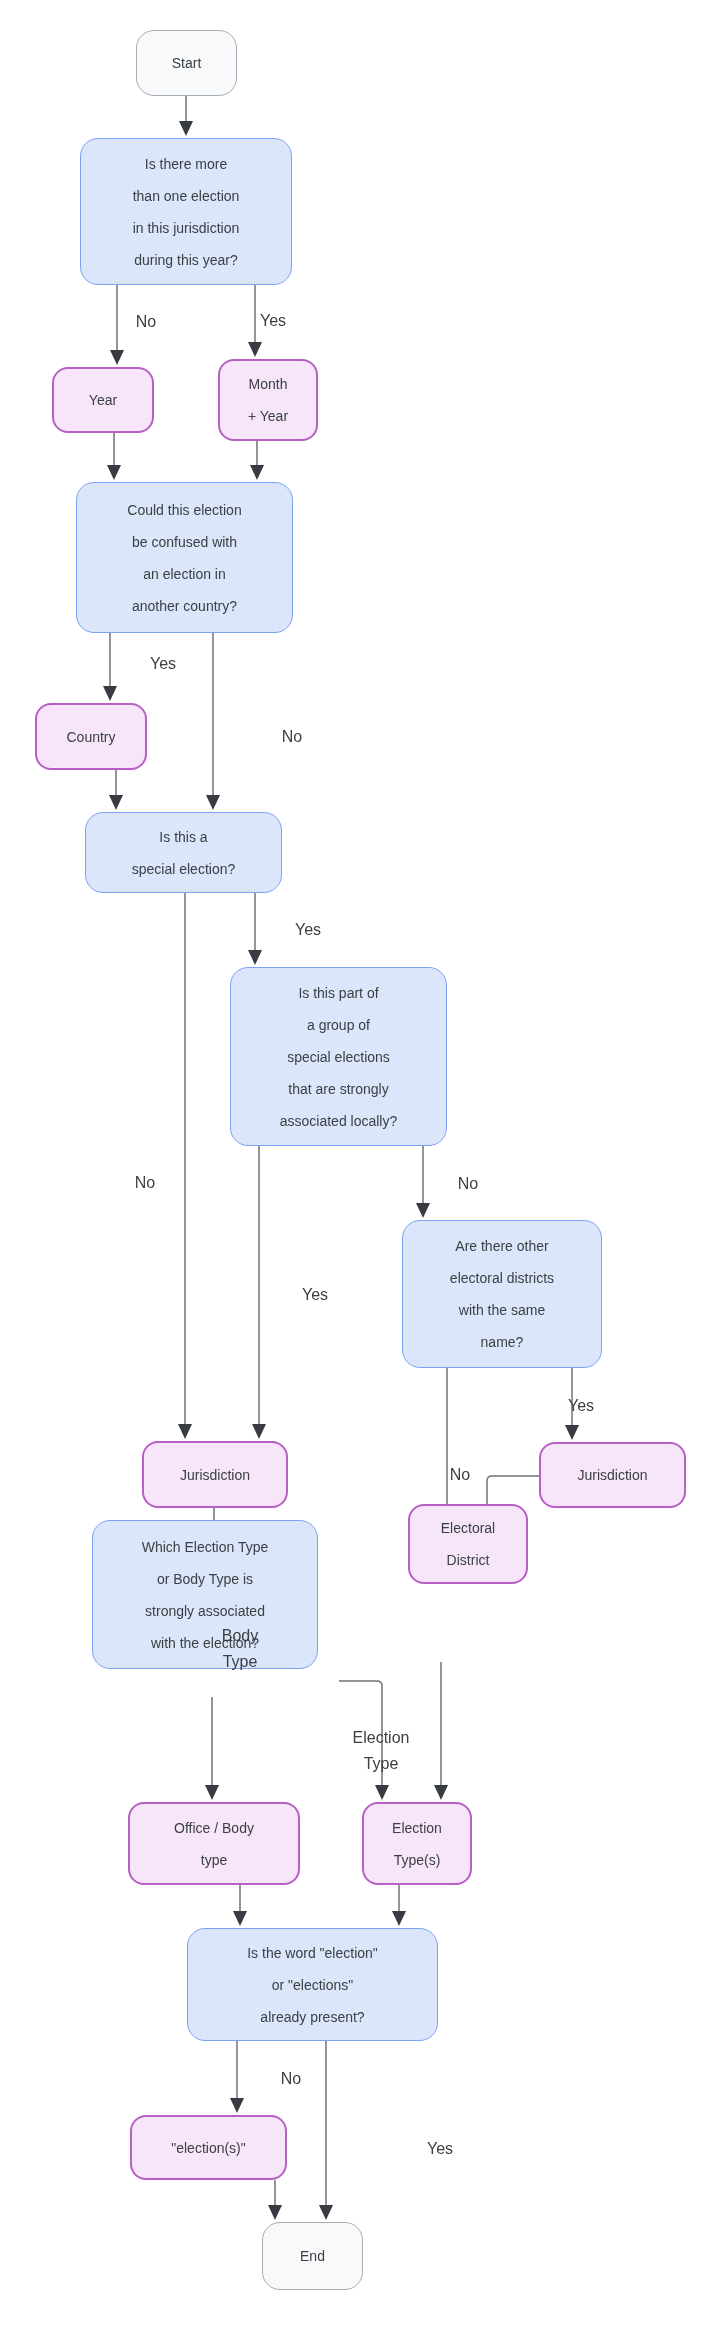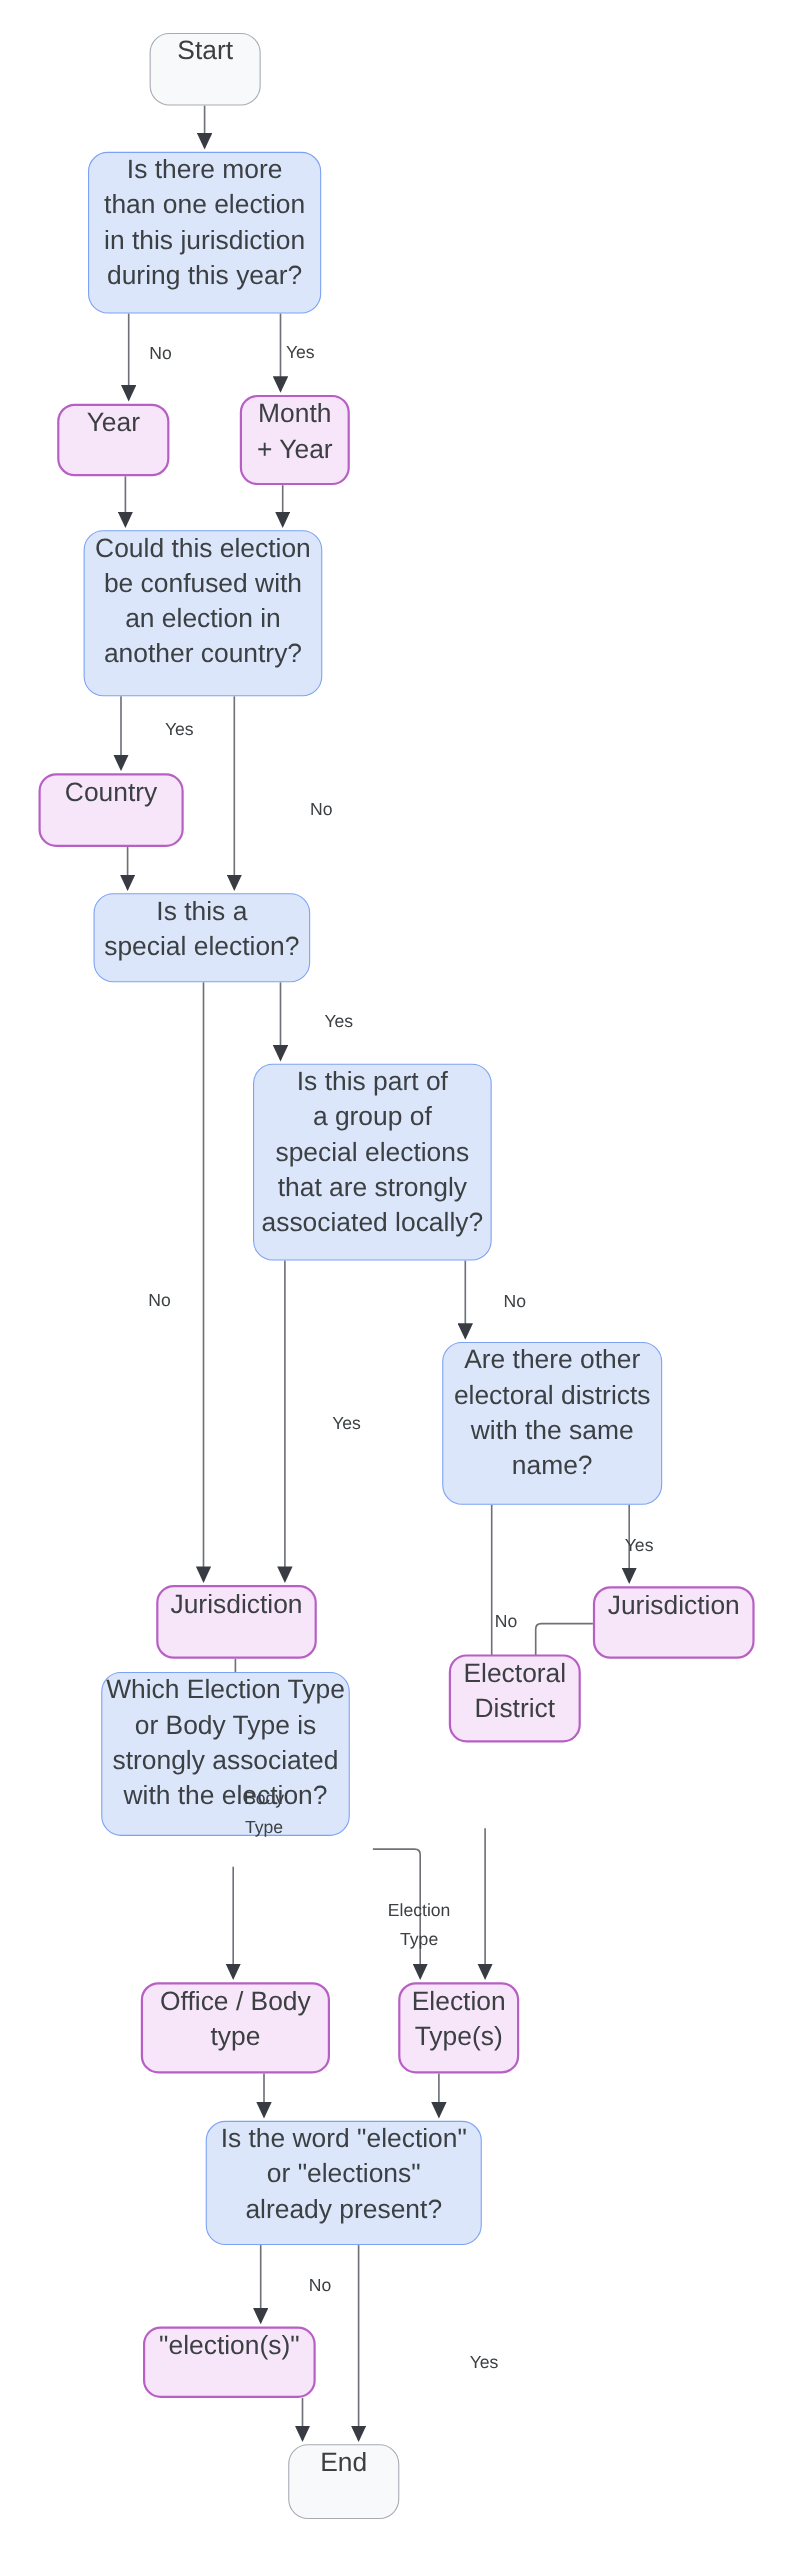--- a/index.html
+++ b/index.html
@@ -21,23 +21,24 @@
     left: 0;
     top: 0;
     width: 725px;
     height: 2329px;
     pointer-events: none;
   }
   .node {
     position: absolute;
     box-sizing: border-box;
     display: flex;
+    align-items: center;
     justify-content: center;
     text-align: center;
-    font-size: 24px;
+    font-size: 14px;
     line-height: 32px;
     color: #3c4043;
     white-space: pre;
   }
   .node.question {
     background: #dbe6fb;
     border: 1.6px solid #7da2f4;
     border-radius: 18px;
   }
   .node.result {
@@ -119,21 +120,21 @@
 + Year</span>
   </div>
 
   <div class="node question" style="left:76px;top:482px;width:217px;height:151px">
     <span>Could this election
 be confused with
 an election in
 another country?</span>
   </div>
 
-  <div class="node result" style="left:35px;top:703px;width:132px;height:67px">
+  <div class="node result" style="left:35px;top:703px;width:112px;height:67px">
     <span>Country</span>
   </div>
 
   <div class="node question" style="left:85px;top:812px;width:197px;height:81px">
     <span>Is this a
 special election?</span>
   </div>
 
   <div class="node question" style="left:230px;top:967px;width:217px;height:179px">
     <span>Is this part of

